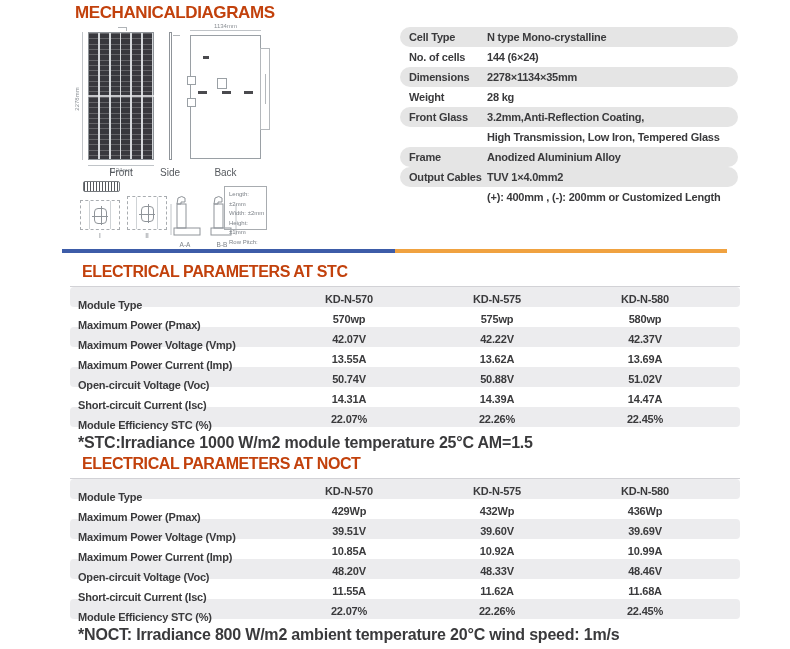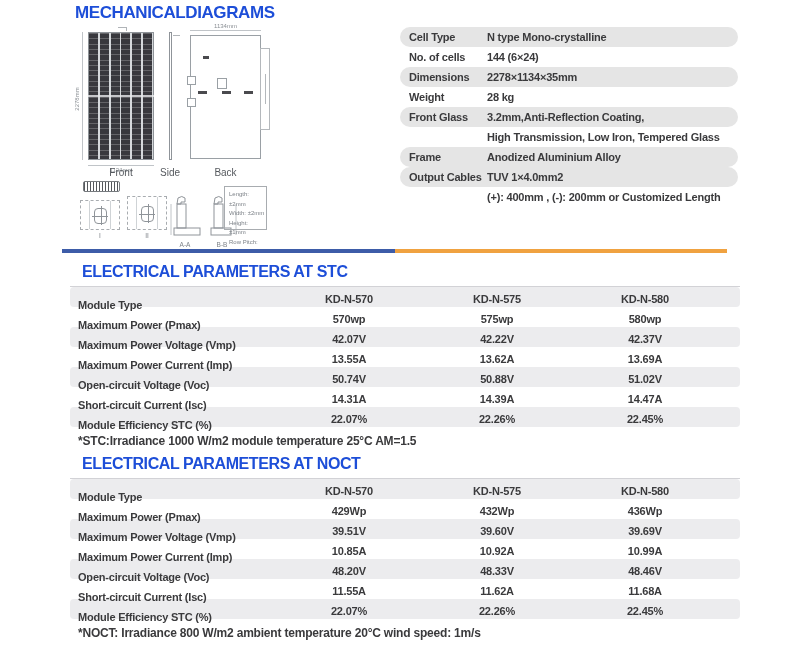--- a/index.html
+++ b/index.html
@@ -1,20 +1,20 @@
 <!DOCTYPE html>
 <html><head>
 <meta charset="utf-8">
 <style>
   html,body { margin:0; padding:0; background:#ffffff; }
   body { width:790px; height:649px; font-family:"Liberation Sans", sans-serif; color:#3a3a3c; }
   .page { position:relative; width:790px; height:649px; background:#fff; overflow:hidden; }
 
   
-  .section-title { color:#1d4ed8; font-weight:bold; font-size:17px; letter-spacing:-0.4px; white-space:nowrap; }
+  .section-title { color:#c2410c; font-weight:bold; font-size:17px; letter-spacing:-0.4px; white-space:nowrap; }
   .mech-title  { position:absolute; left:75px;  top:3px; }
   .spec-title  { position:absolute; left:405px; top:3px; }
 
   
   .mech { position:absolute; left:62px; top:26px; width:334px; height:224px; }
   .front-view { position:absolute; left:26px; top:6px; width:66px; height:128px;
     background-color:#38383d; border:1px solid #8f9499; box-sizing:border-box;
     background-image:
       repeating-linear-gradient(to right, transparent 0 9px, #d6d9dc 9px 10.8px),
       repeating-linear-gradient(to bottom, rgba(255,255,255,0.22) 0 1px, transparent 1px 5.3px);
@@ -88,21 +88,21 @@
   .et-section { position:absolute; left:70px; width:670px; }
   .et-stc  { top:263px; }
   .et-noct { top:455px; }
   .et-title { font-size:16px; margin:0 0 5px 12px; }
   .et-table { border-top:1px solid #d2d2d6; }
   .et-row { display:grid; grid-template-columns:205px 148px 148px 148px; height:20px; align-items:center;
     font-size:11px; font-weight:bold; letter-spacing:-0.2px; border-radius:4px; }
   .et-row.shaded { background:#ECECEE; }
   .et-label { padding-left:8px; text-align:left;margin-top:12px; }
   .et-val { text-align:center; }
-  .footnote { margin:7px 0 0 8px; font-size:12px; font-weight:bold; letter-spacing:-0.2px; }
+  .footnote { margin:7px 0 0 8px; font-size:16px; font-weight:bold; letter-spacing:-0.2px; }
 </style>
 </head>
 <body>
 
 <div class="page">
 
   <div class="section-title mech-title">MECHANICALDIAGRAMS</div>
 
   <div class="mech">
     <div class="vdim-line"></div>

